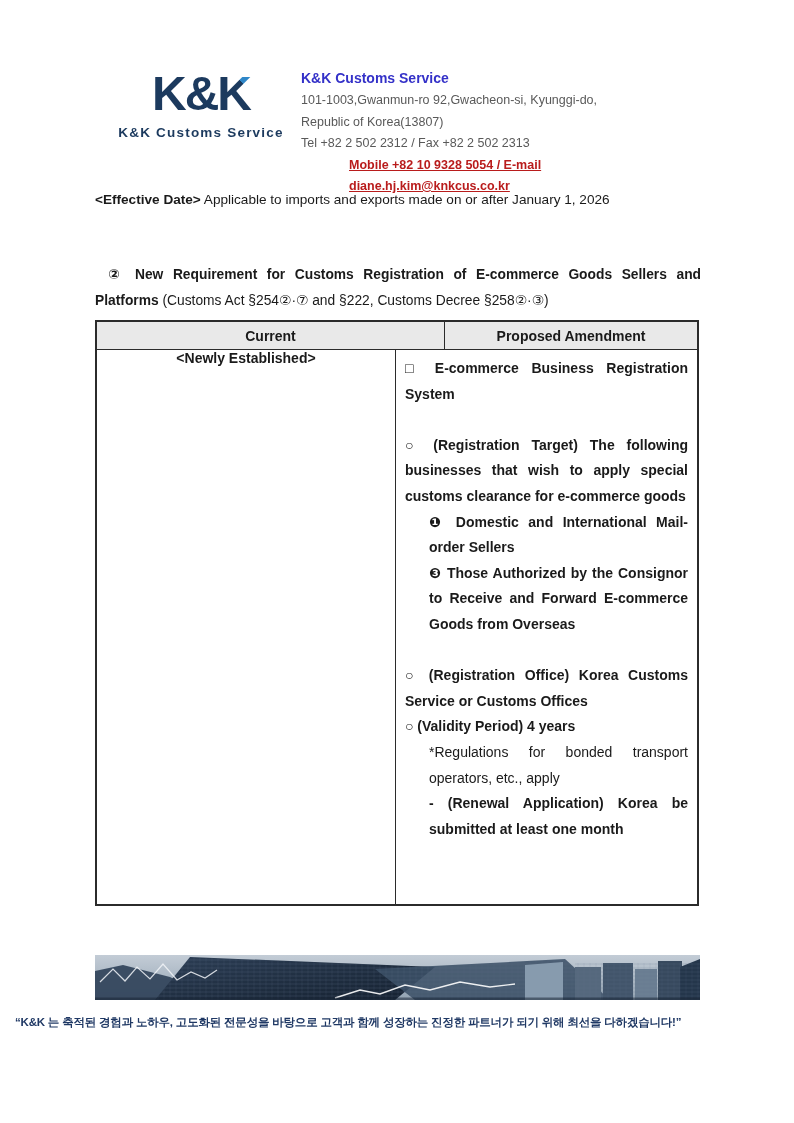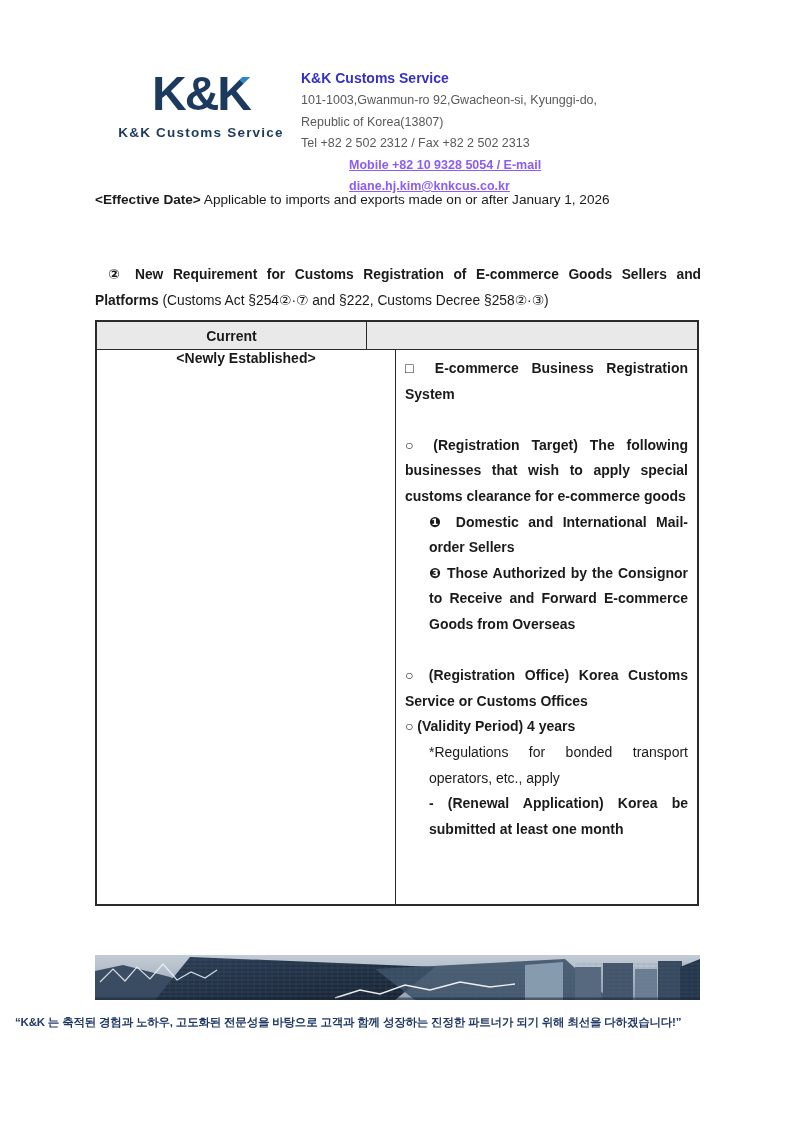--- a/index.html
+++ b/index.html
@@ -13,42 +13,42 @@
   .logo-block { position:absolute; top:70px; left:110px; width:182px; text-align:center; }
   .logo-kk {
     font-size:48px; font-weight:800; letter-spacing:-2px; line-height:1;
     background:linear-gradient(225deg,#2f87c8 0 27%,#1c3a5e 27%);
     -webkit-background-clip:text; background-clip:text; color:transparent;
   }
   .logo-caption { margin-top:7px; font-size:13.5px; font-weight:600; color:#1c3a5e; letter-spacing:1.2px; }
 
   .contact-block { position:absolute; top:69px; left:301px; width:400px; font-size:12.5px; line-height:21.5px; color:#595959; }
   .company-name { color:#3431c8; font-weight:700; font-size:14px; margin-bottom:3px; line-height:18px; }
-  .mobile-line { color:#8b5cf6; font-weight:700;padding-left:48px; }
+  .mobile-line { color:#b91c1c; font-weight:700;padding-left:48px; }
   .mobile-line span { text-decoration:underline; }
 
   
   .effective-line { position:absolute; top:190px; left:95px; width:612px; font-size:13.6px; line-height:20px; }
   .effective-line .bold { font-weight:700; }
 
   
   .section-heading {
     position:absolute; top:262px; left:95px; width:606px;
     font-size:13.8px; line-height:25.5px; text-align:justify; text-indent:13px;
   }
   .section-heading .hb { font-weight:700; }
 
   
   .tbl {
     position:absolute; top:320px; left:95px; width:604px; height:586px;
     border:2px solid #2b2b2b; box-sizing:border-box; background:#fff;
   }
   .tbl-header { display:flex; height:27px; background:#e9e9e9; border-bottom:1px solid #2b2b2b; }
   .th { box-sizing:border-box; font-weight:700; font-size:14px; display:flex; align-items:center; justify-content:center; }
-  .th-current { width:270px; border-right:1px solid #2b2b2b; }
+  .th-current { width:348px; border-right:1px solid #2b2b2b; }
   .th-amend { flex:1; }
   .tbl-body { display:flex; height:calc(100% - 27px); }
   .cell-current { width:299px; border-right:1px solid #2b2b2b; box-sizing:border-box; text-align:center; }
   .newly-established { font-weight:700; font-size:14px; }
   .cell-amend { flex:1; box-sizing:border-box; padding:6px 9px 0 9px; overflow:hidden; }
   .amend-line { font-size:14px; line-height:25.6px; text-align:justify; }
   .amend-line.bold { font-weight:700; }
   .amend-line.indent { margin-left:24px; }
   .amend-line.spacer { height:25.6px; }
 
@@ -81,20 +81,21 @@
     <span class="bold">&lt;Effective Date&gt;</span><span> Applicable to imports and exports made on or after January 1, 2026</span>
   </div>
 
   <div class="section-heading">
     <span class="hb">② New Requirement for Customs Registration of E-commerce Goods Sellers and Platforms</span><span> (Customs Act §254②·⑦ and §222, Customs Decree §258②·③)</span>
   </div>
 
   <div class="tbl">
     <div class="tbl-header">
       <div class="th th-current">Current</div>
+      <div class="th th-amend">Proposed Amendment</div>
     </div>
     <div class="tbl-body">
       <div class="cell-current">
         <div class="newly-established">&lt;Newly Established&gt;</div>
       </div>
       <div class="cell-amend">
         <div>
             <div class="amend-line bold">□ E-commerce Business Registration System</div>
             <div class="amend-line spacer"></div>
             <div class="amend-line bold">○ (Registration Target) The following businesses that wish to apply special customs clearance for e-commerce goods</div>

